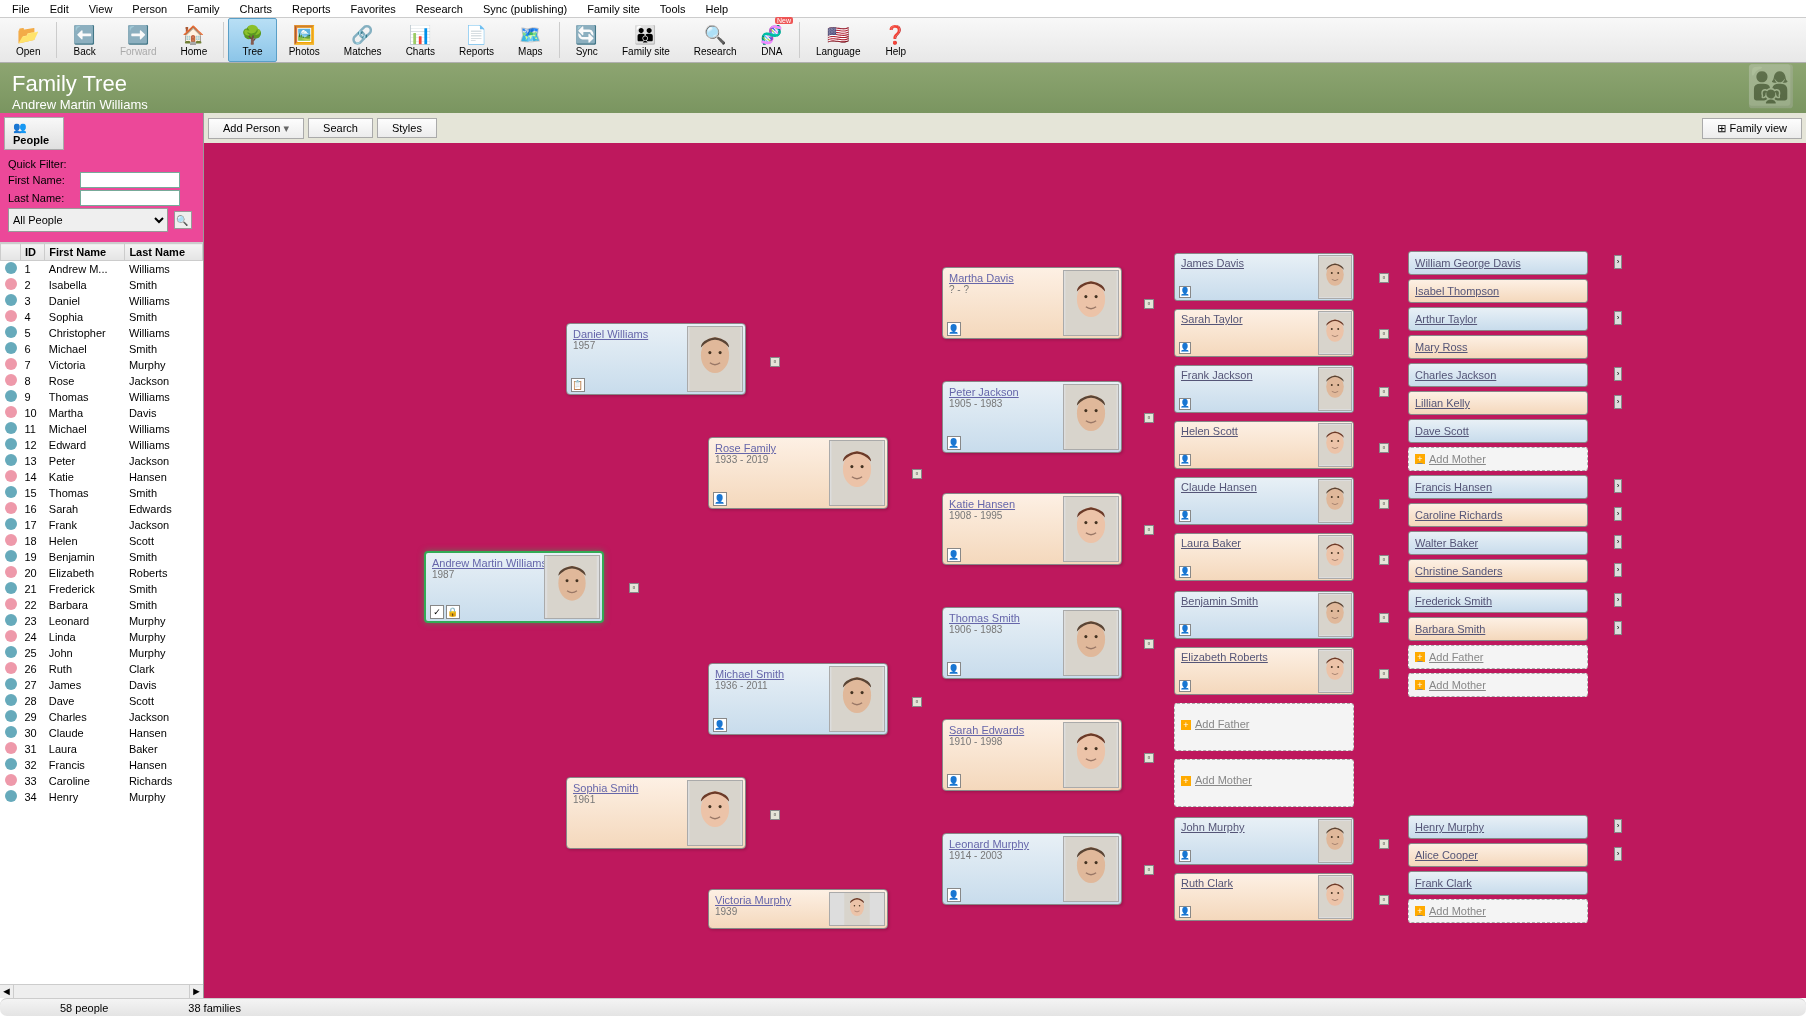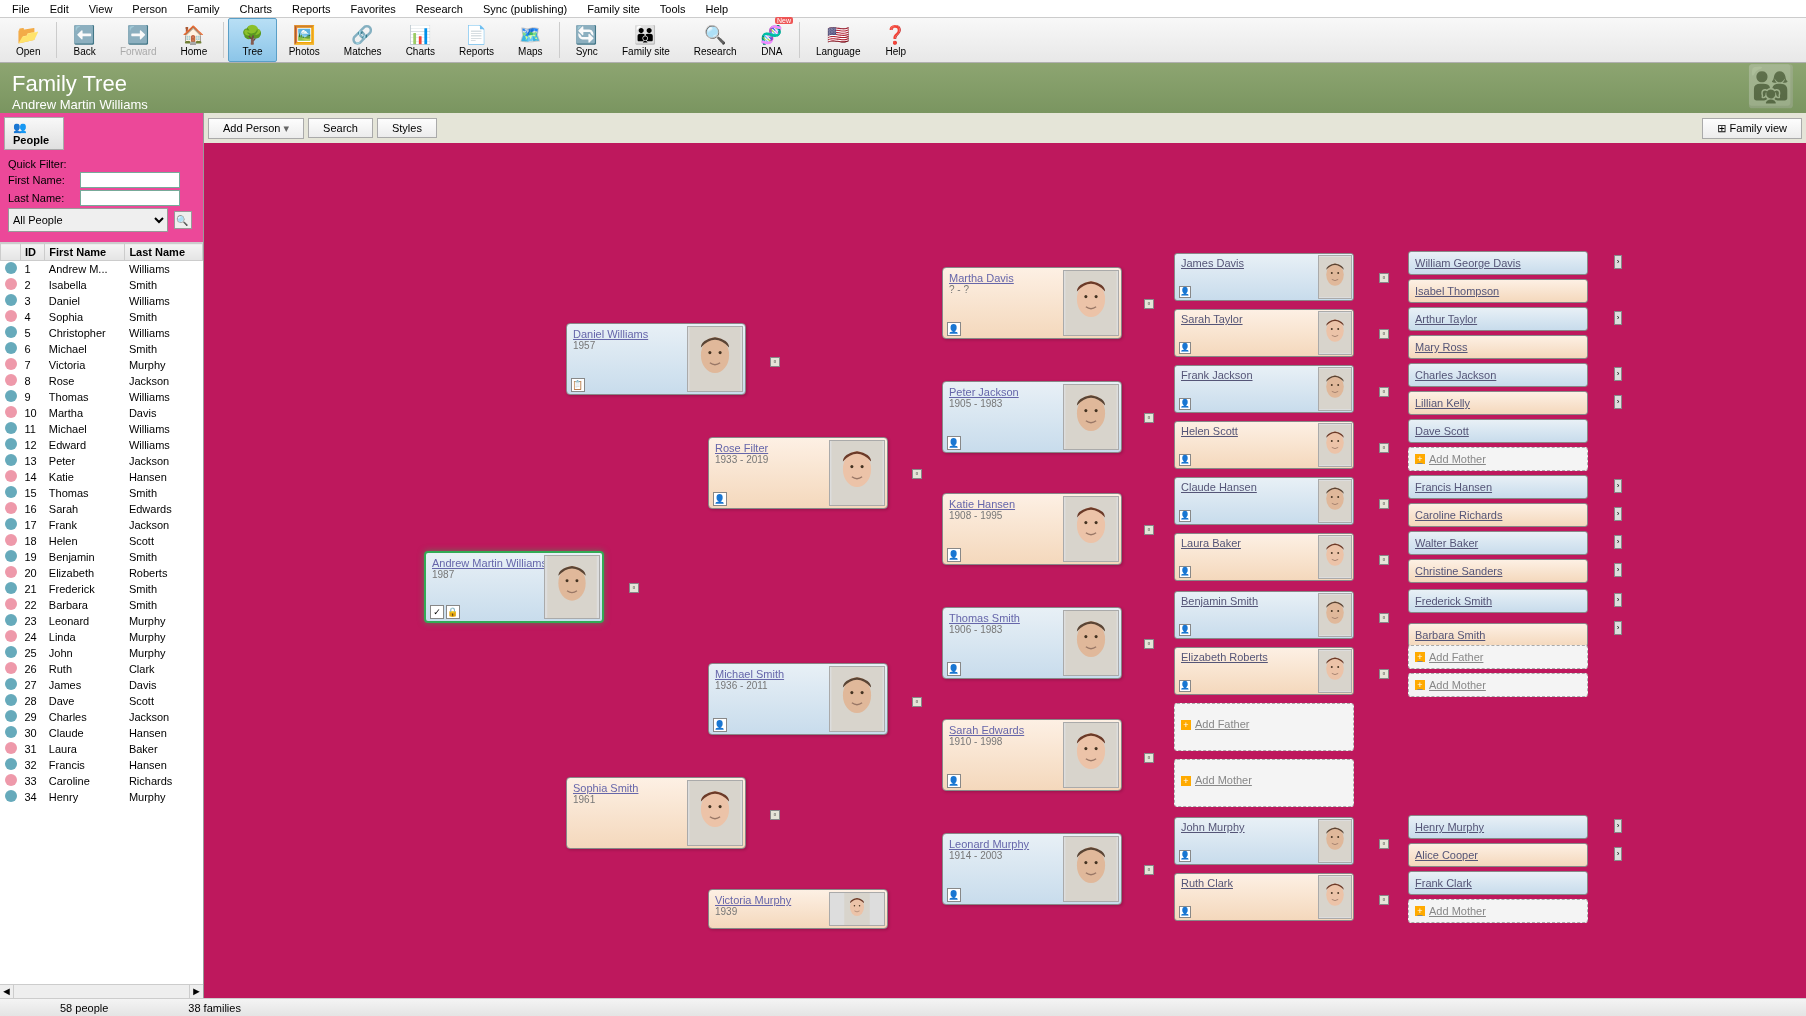--- a/index.html
+++ b/index.html
@@ -62,21 +62,21 @@
 .gcard.male { background: linear-gradient(#e8f0f6,#c8dcec); }
 .gcard.female { background: linear-gradient(#fdf0e4,#f4d8bc); }
 .gcard.add { background: #f4f4f4; border: 1px dashed #aaa; }
 .gcard .name { color: #557; text-decoration: underline; font-size: 11px; padding: 3px 6px; cursor: pointer; }
 .gcard .add-label { color: #888; font-size: 11px; padding: 14px 6px; text-decoration: underline; }
 .gcard .add-label::before { content: "+"; background: #fa0; color: #fff; display: inline-block; width: 10px; height: 10px; font-size: 9px; text-align: center; line-height: 10px; margin-right: 4px; }
 .gcard .photo { position: absolute; right: 1px; top: 1px; bottom: 1px; width: 34px; background: #ddd; border: 1px solid #aaa; }
 .gcard .photo svg { width: 100%; height: 100%; }
 .gcard .badge { position: absolute; bottom: 2px; left: 4px; width: 12px; height: 12px; border: 1px solid #888; background: #fff; font-size: 8px; text-align: center; }
 .conn-box { position: absolute; width: 10px; height: 10px; background: #e5e5d8; border: 1px solid #888; font-size: 8px; text-align: center; line-height: 8px; cursor: pointer; }
-.statusbar { height: 18px; background: linear-gradient(#f4f4f4,#e4e4e4); border-top: 1px solid #ccc; display: flex; align-items: center; padding: 0 60px; font-size: 11px; gap: 80px; }
+.statusbar { height: 18px; background: linear-gradient(#f4f4f4,#e4e4e4); border-top: 1px solid #ccc; display: flex; align-items: center; padding: 0 60px; font-size: 11px; gap: 80px; border-radius: 7px; }
 </style>
 </head>
 <body>
 
 <div class="menubar" id="menubar">
     <span>File</span>
     <span>Edit</span>
     <span>View</span>
     <span>Person</span>
     <span>Family</span>
@@ -447,21 +447,21 @@
             <circle cx="16" cy="20" r="1.2" fill="#432"></circle>
             <circle cx="24" cy="20" r="1.2" fill="#432"></circle>
             <path d="M16 28 Q20 31 24 28" stroke="#976" fill="none"></path>
           </svg>
         </div>
         <div class="badges">
           <div class="badge">📋</div>
         </div>
       </div>
       <div class="card female" style="left: 504px; top: 324px; width: 180px; height: 72px;">
-        <div class="name">Rose Filter</div>
+        <div class="name">Rose Family</div>
         <div class="dates">1933 - 2019</div>
         <div class="photo">
           <svg viewBox="0 0 40 50">
             <rect width="40" height="50" fill="#d8d4cc"></rect>
             <ellipse cx="20" cy="22" rx="11" ry="14" fill="#ecc3a8"></ellipse>
             <path d="M9 16 Q20 4 31 16 Q31 10 20 8 Q9 10 9 16" fill="#6b3a28"></path>
             <circle cx="16" cy="20" r="1.2" fill="#432"></circle>
             <circle cx="24" cy="20" r="1.2" fill="#432"></circle>
             <path d="M16 28 Q20 31 24 28" stroke="#976" fill="none"></path>
           </svg>
@@ -749,21 +749,21 @@
       <div class="minicard female" style="left: 1204px; top: 222px; width: 180px;">Mary Ross</div>
       <div class="minicard male" style="left: 1204px; top: 250px; width: 180px;">Charles Jackson</div>
       <div class="minicard female" style="left: 1204px; top: 278px; width: 180px;">Lillian Kelly</div>
       <div class="minicard male" style="left: 1204px; top: 306px; width: 180px;">Dave Scott</div>
       <div class="minicard add" style="left: 1204px; top: 334px; width: 180px;">Add Mother</div>
       <div class="minicard male" style="left: 1204px; top: 362px; width: 180px;">Francis Hansen</div>
       <div class="minicard female" style="left: 1204px; top: 390px; width: 180px;">Caroline Richards</div>
       <div class="minicard male" style="left: 1204px; top: 418px; width: 180px; text-align: center;">Walter Baker</div>
       <div class="minicard female" style="left: 1204px; top: 446px; width: 180px;">Christine Sanders</div>
       <div class="minicard male" style="left: 1204px; top: 476px; width: 180px;">Frederick Smith</div>
-      <div class="minicard female" style="left: 1204px; top: 504px; width: 180px; margin-top: 6px;">Barbara Smith</div>
+      <div class="minicard female" style="left: 1204px; top: 504px; width: 180px;">Barbara Smith</div>
       <div class="minicard add" style="left: 1204px; top: 532px; width: 180px;">Add Father</div>
       <div class="minicard add" style="left: 1204px; top: 560px; width: 180px;">Add Mother</div>
       <div class="minicard male" style="left: 1204px; top: 702px; width: 180px;">Henry Murphy</div>
       <div class="minicard female" style="left: 1204px; top: 730px; width: 180px;">Alice Cooper</div>
       <div class="minicard male" style="left: 1204px; top: 758px; width: 180px;">Frank Clark</div>
       <div class="minicard add" style="left: 1204px; top: 786px; width: 180px;">Add Mother</div>
       <div class="expand" style="left: 1410px; top: 142px;">›</div>
       <div class="expand" style="left: 1410px; top: 198px;">›</div>
       <div class="expand" style="left: 1410px; top: 254px;">›</div>
       <div class="expand" style="left: 1410px; top: 282px;">›</div>

